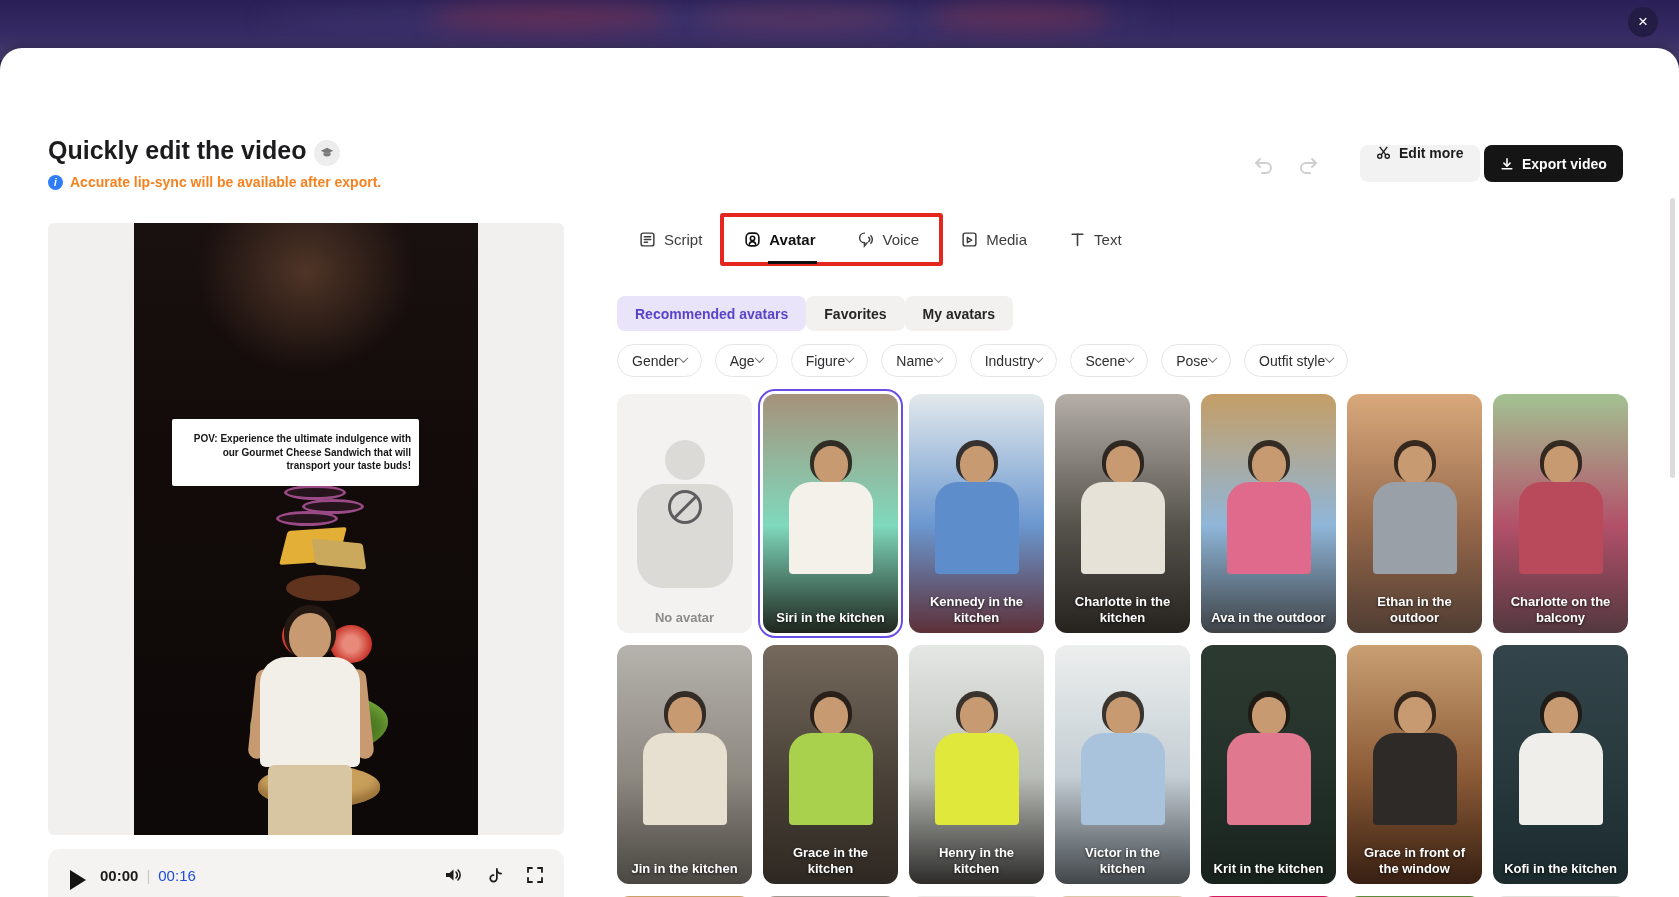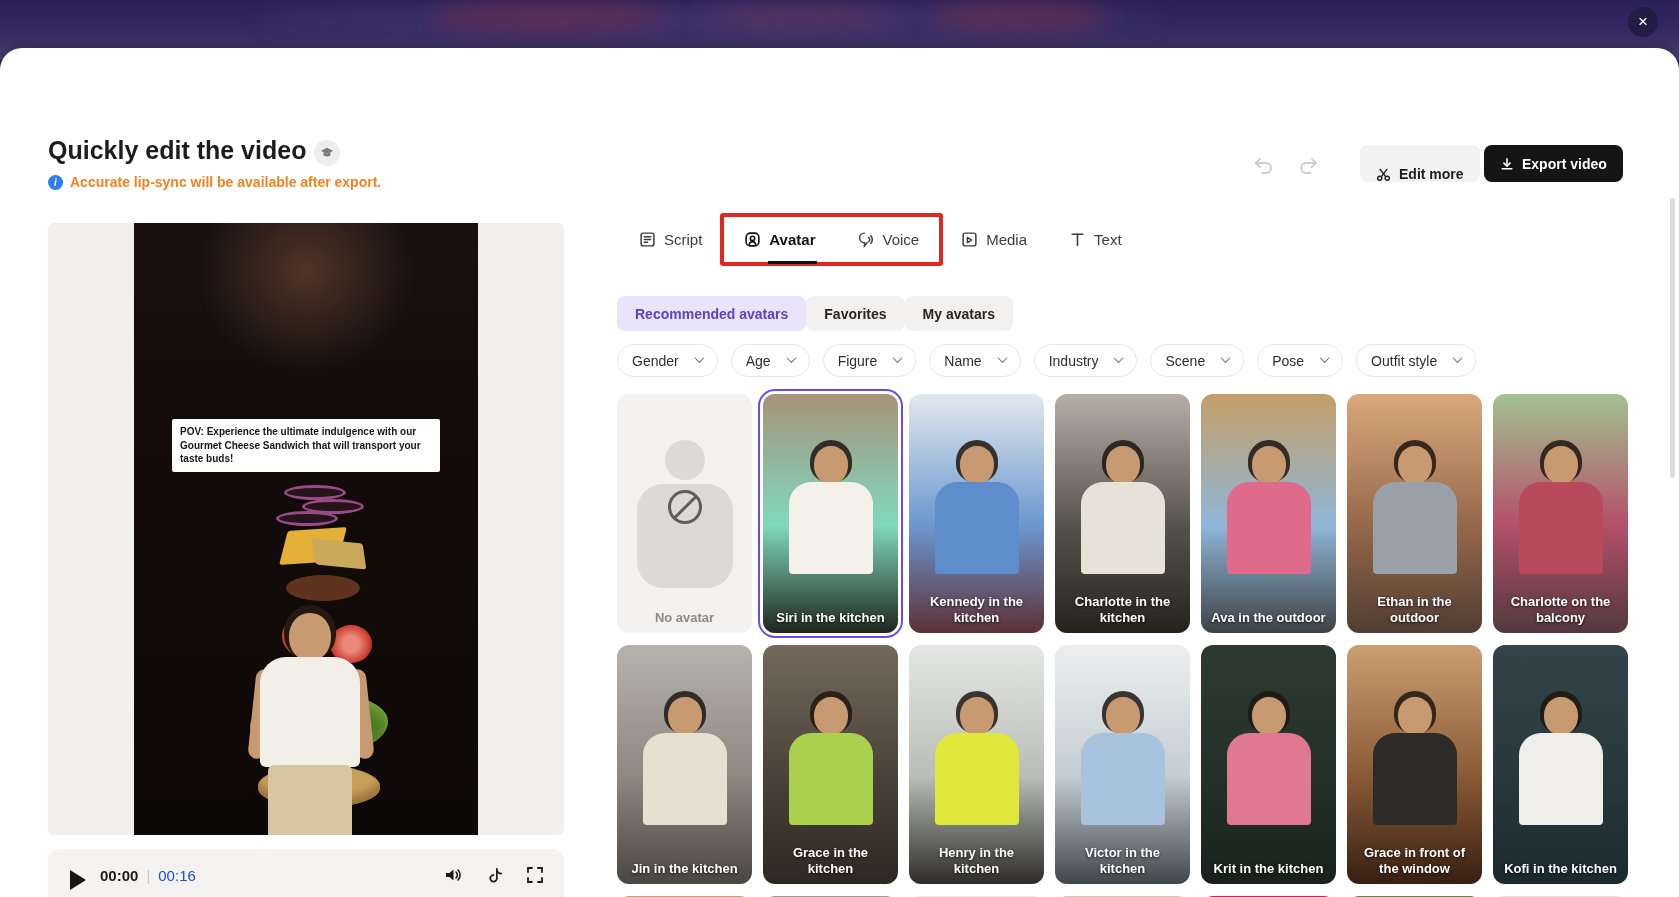--- a/index.html
+++ b/index.html
@@ -29,35 +29,35 @@
   .notice { position:absolute; left:48px; top:126px; display:flex; align-items:center; gap:7px; }
   .info-dot { width:15px; height:15px; border-radius:50%; background:var(--info_blue,#2f7df6);
     color:#fff; font-size:10px; font-weight:700; display:flex; align-items:center; justify-content:center;
     font-style:italic; }
   .notice-text { font-size:14px; color:var(--warning_orange,#f6821f);font-weight:bold; }
 
   .undo, .redo { position:absolute; top:106px; width:24px; height:24px; color:#cfcfcf; }
   .undo { left:1252px; } .redo { left:1296px; }
   .btn-editmore { position:absolute; left:1360px; top:97px; height:37px; padding:0 16px;
     background:#f2f2f2; border:none; border-radius:8px; font-size:14px; font-weight:700;
-    color:#1c1c1c; display:flex; align-items:flex-end; gap:8px; cursor:pointer; }
+    color:#1c1c1c; display:flex; align-items:flex-start; gap:8px; cursor:pointer; }
   .btn-export { position:absolute; left:1484px; top:97px; height:37px; padding:0 16px;
     background:var(--export_black,#151515); border:none; border-radius:8px; font-size:14px; font-weight:700;
     color:#ffffff; display:flex; align-items:center; gap:8px; cursor:pointer; }
 
   
   .preview-panel { position:absolute; left:48px; top:175px; width:516px; height:612px;
     background:#f1f0ef; border-radius:6px; }
   .video { position:absolute; left:86px; top:0; width:344px; height:612px; overflow:hidden;
     background:linear-gradient(180deg,#191010 0%,#120b09 40%,#0d0908 100%); }
   .hand { position:absolute; left:62px; top:-20px; width:220px; height:170px;
     background:radial-gradient(ellipse at 50% 40%, rgba(125,84,58,.55), transparent 70%); }
-  .caption { position:absolute; left:38px; top:196px; width:268px; background:#ffffff;
-    border-radius:2px; padding:6px 8px; font-size:10px; font-weight:700; color:#151515;
-    text-align:left; line-height:1.35; }
+  .caption { position:absolute; left:38px; top:196px; width:247px; background:#ffffff;
+    border-radius:2px; padding:13px 8px; font-size:10px; font-weight:700; color:#151515;
+    text-align:right; line-height:1.35; }
   .ing { position:absolute; }
   .onion { width:62px; height:15px; border:3px solid #9a4a86; border-radius:50%; background:rgba(154,74,134,.15); }
   .o1{left:150px;top:262px;} .o2{left:168px;top:276px;} .o3{left:142px;top:288px;}
   .cheese { left:150px; top:306px; width:58px; height:34px; background:#e3af37; transform:skewX(-18deg) rotate(-4deg); border-radius:3px; }
   .cheese2 { left:180px; top:318px; width:50px; height:26px; background:#caa85c; transform:skewX(14deg) rotate(6deg); border-radius:3px; }
   .patty { left:152px; top:352px; width:74px; height:26px; background:#5f331e; border-radius:50%; }
   .tom1 { left:148px; top:392px; width:46px; height:42px; background:radial-gradient(circle,#e8897a 28%,#d23b2e 70%); border-radius:50%; }
   .tom2 { left:196px; top:402px; width:42px; height:38px; background:radial-gradient(circle,#e8897a 28%,#c9352a 70%); border-radius:50%; }
   .lettuce { left:116px; top:468px; width:138px; height:64px; background:#4d7a23; border-radius:45% 55% 50% 50%/60% 50% 55% 45%; box-shadow:inset 0 6px 14px #76a83a; }
   .bun { left:124px; top:542px; width:122px; height:42px; background:#c99f5c; border-radius:50% 50% 45% 45%; box-shadow:inset 0 -8px 10px #9a7238; }
@@ -91,21 +91,21 @@
   .hl-wrap { display:inline-flex; gap:42px; align-items:center; border:4px solid var(--highlight_red,#e5261f);
     border-radius:3px; padding:14px 20px; margin:-18px -24px; }
 
   .chips-row { position:absolute; left:0; top:78px; display:flex; }
   .chip { height:35px; padding:0 18px; border-radius:8px; background:#f2f1f0; border:none;
     font-size:14px; font-weight:700; color:#262626; display:flex; align-items:center; cursor:pointer; white-space:nowrap; }
   .chip.selected { background:var(--chip_purple_bg,#e9e4f9); color:var(--chip_purple_text,#5b43c8); }
 
   .filters-row { position:absolute; left:0; top:126px; display:flex; gap:13px; }
   .filter-pill { height:33px; padding:0 14px; border-radius:18px; background:#fff; border:1px solid #e8e6e3;
-    font-size:14px; color:#2e2e30; display:flex; align-items:center; gap:17px; cursor:pointer; white-space:nowrap; }
+    font-size:14px; color:#2e2e30; display:flex; align-items:center; gap:1px; cursor:pointer; white-space:nowrap; }
   .caret { width:7px; height:7px; border-left:1.6px solid #6e6e70; border-bottom:1.6px solid #6e6e70;
     transform:rotate(-45deg) translate(1px,-1px); margin-top:-3px; }
 
   .avatar-grid { position:absolute; left:0; top:176px; display:grid;
     grid-template-columns:repeat(7,135px); column-gap:11px; row-gap:12px; }
   .card { position:relative; width:135px; height:239px; border-radius:12px; overflow:visible; cursor:pointer; }
   .photo { position:absolute; inset:0; border-radius:12px; overflow:hidden; }
   .card.selected .photo { box-shadow:0 0 0 3px #fff, 0 0 0 5px var(--accent_purple,#6a4de8); }
   .sil-head { position:absolute; left:50%; top:52px; width:34px; height:38px; margin-left:-17px;
     border-radius:48%; background:#c89a72; }

